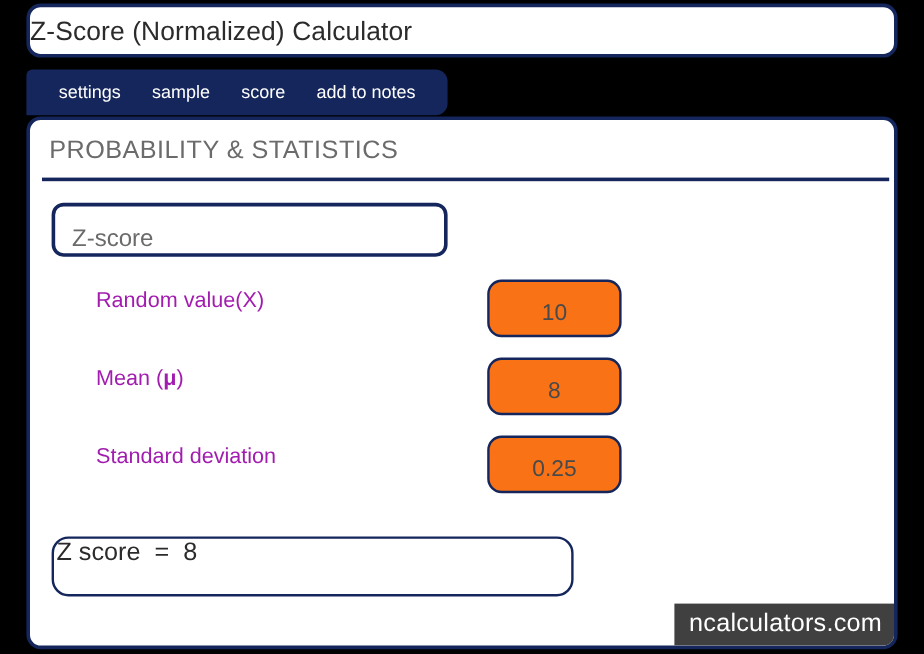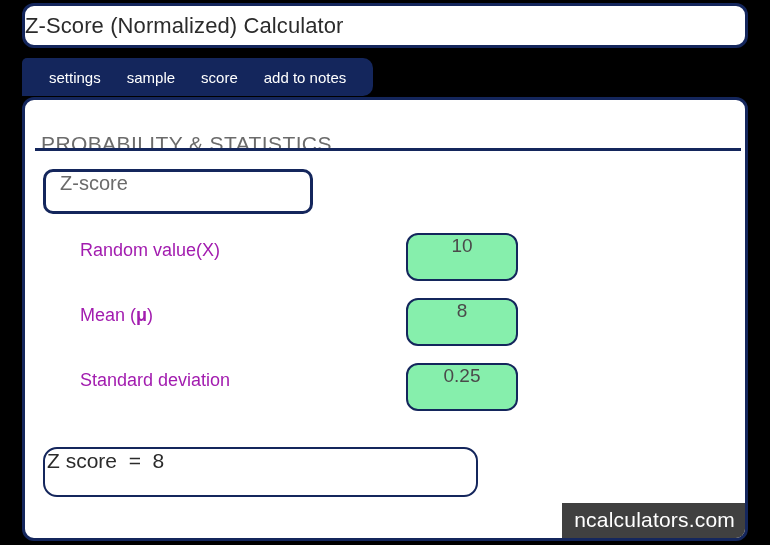--- a/index.html
+++ b/index.html
@@ -78,21 +78,20 @@
     overflow: hidden;
   }
 
   .section-head {
     position: absolute;
     left: 0;
     top: 14px;
     width: 100%;
     box-sizing: border-box;
     padding: 0 16px 8px 16px;
-    margin-top: 18px;
   }
   .section-head-text {
     font-size: 21px;
     color: #6b6b6b;
     letter-spacing: 0.4px;
     white-space: nowrap;
   }
   .section-rule {
     position: absolute;
     left: 10px;
@@ -100,28 +99,28 @@
     width: 706px;
     height: 3px;
     background: #14265c;
   }
 
   
   .selector {
     position: absolute;
     left: 18px;
     top: 69px;
-    width: 270px;
+    width: 330px;
     height: 45px;
     box-sizing: border-box;
     background: #ffffff;
     border: 3px solid #14265c;
     border-radius: 10px;
     display: flex;
-    align-items: flex-start;
+    align-items: flex-end;
     padding-left: 14px;
   }
   .selector-text {
     font-size: 20px;
     color: #6b6b6b;
   }
 
   
   .field-row {
     position: absolute;
@@ -143,25 +142,25 @@
   }
   .field-label b { font-weight: bold; }
 
   .field-input {
     position: absolute;
     left: 381px;
     top: 5px;
     width: 112px;
     height: 48px;
     box-sizing: border-box;
-    background: #86efac;
+    background: #f97316;
     border: 2px solid #14265c;
     border-radius: 12px;
     display: flex;
-    align-items: flex-start;
+    align-items: flex-end;
     justify-content: center;
     padding-bottom: 6px;
   }
   .field-value {
     font-size: 19px;
     color: #4a4a4a;
   }
 
   
   .result {

